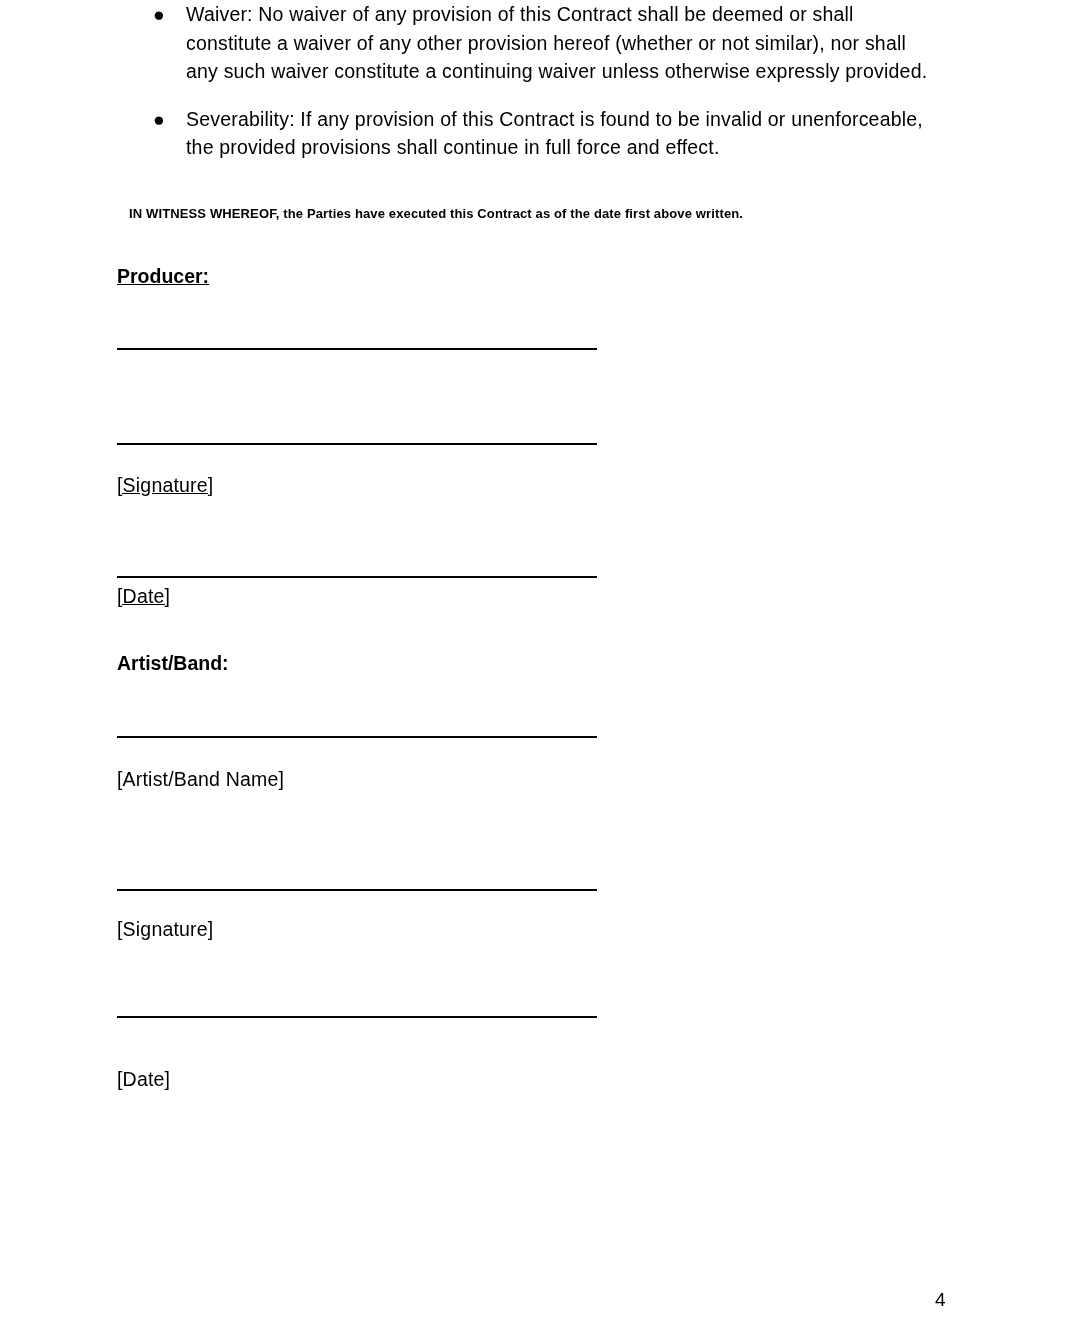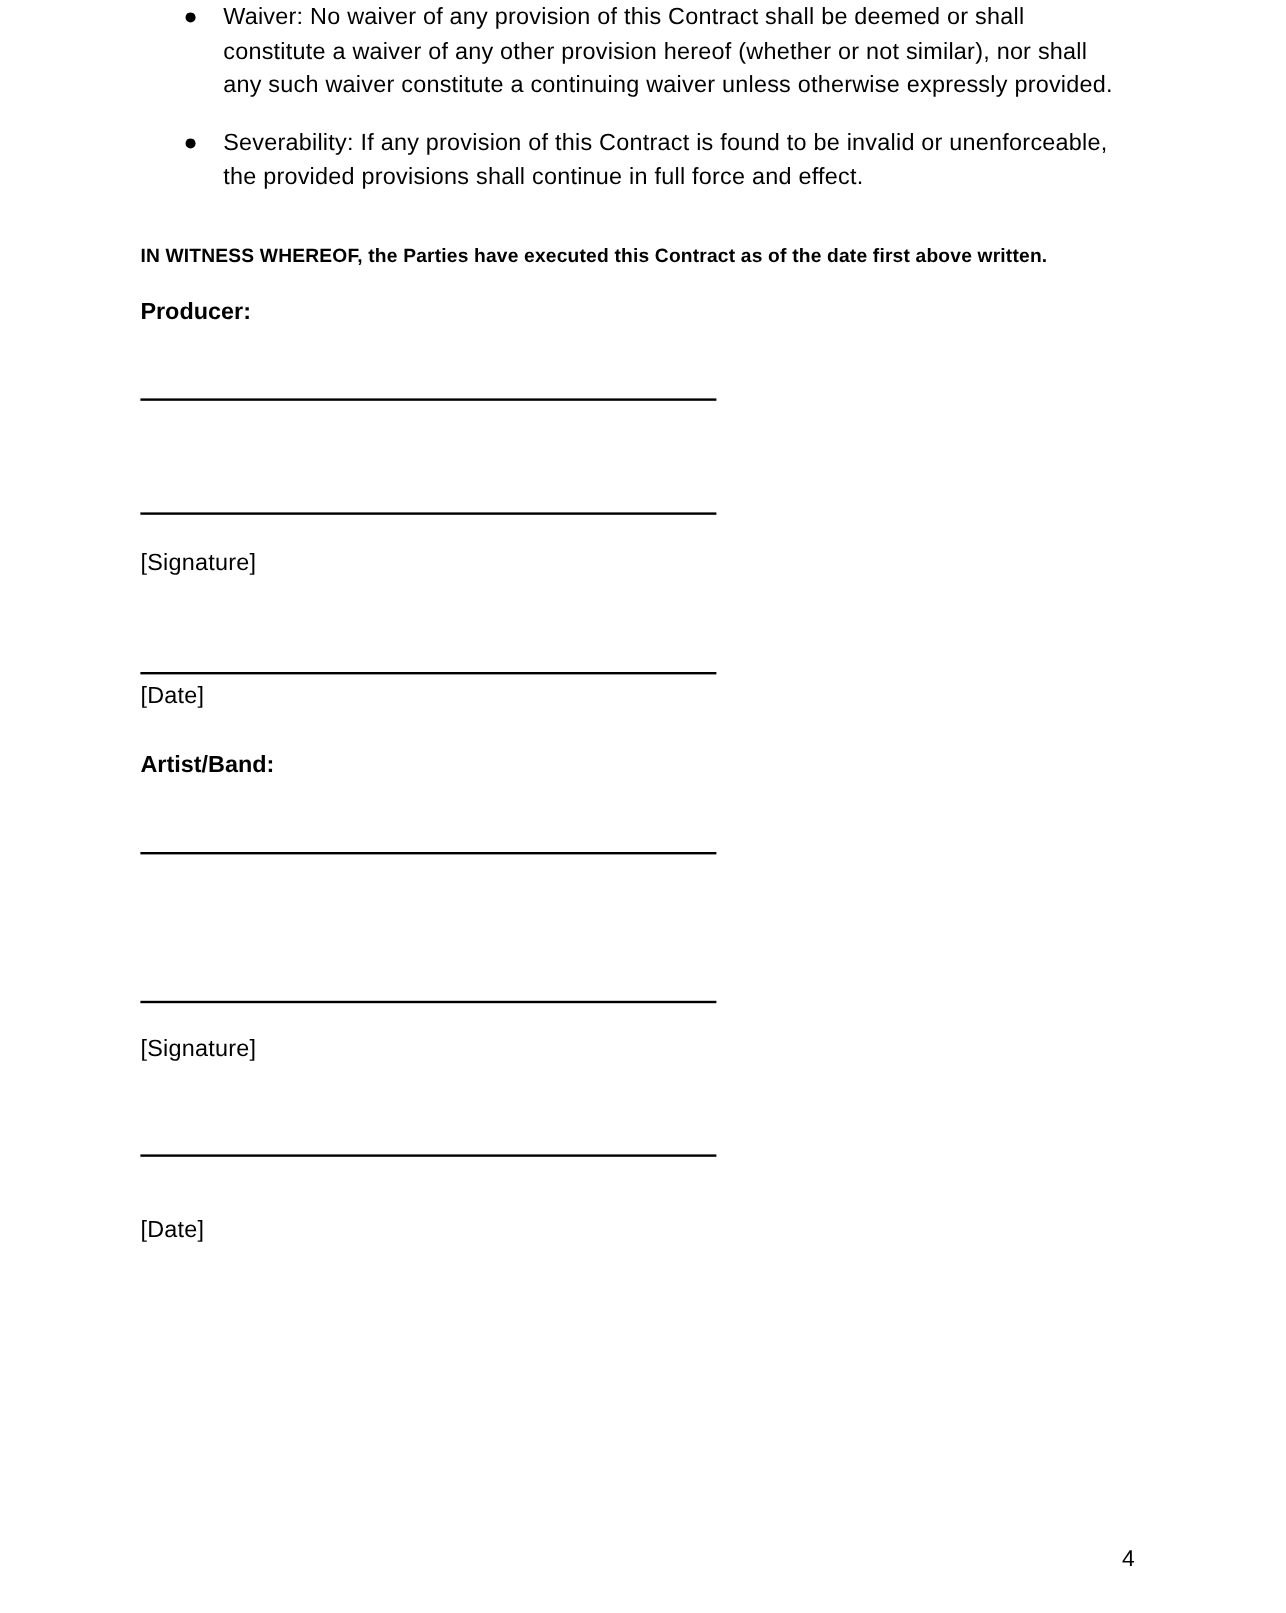--- a/index.html
+++ b/index.html
@@ -49,24 +49,24 @@
     top: 0;
     font-size: 19.5px;
     line-height: 28.6px;
   }
   .lead {
     font-weight: normal;
   }
 
   
   .para {
-    font-size: 16px;
+    font-size: 13px;
     line-height: 28.6px;
     letter-spacing: 0.01em;
-    margin: 0;
+    margin: 12px;
   }
   .para.bold {
     font-weight: bold;
   }
   .witness {
     margin-top: 38px;
     width: 800px;
   }
   .party-heading {
     font-weight: bold;
@@ -81,29 +81,29 @@
     border: none;
     border-top: 2px solid #000000;
     margin: 0;
   }
   .sig-label {
     font-size: 19.5px;
     line-height: 28.6px;
     letter-spacing: 0.01em;
   }
 
-  .block-producer { margin-top: 17px; }
+  .block-producer { margin-top: 33px; text-decoration: underline; }
   .sp-1 { height: 58px; }   
   .sp-2 { height: 29px; }   
   .sp-3 { height: 64px; }   
   .sp-4 { height: 26px; }   
   .sp-5 { height: 76px; }   
   .sp-6 { height: 4px; }    
 
-  .heading-artist { margin-top: 29px; }
+  .heading-artist { margin-top: 39px; }
   .sp-7  { height: 58px; }  
   .sp-8  { height: 27px; }  
   .sp-9  { height: 95px; }  
   .sp-10 { height: 24px; }  
   .sp-11 { height: 73px; }  
   .sp-12 { height: 47px; }  
 
   
   .page-number {
     position: absolute;
@@ -146,20 +146,21 @@
       <hr class="sig-rule">
       <div class="sp-6"></div>
       <div class="sig-label">[Date]</div>
     </div>
 
     <div>
       <div class="party-heading heading-artist">Artist/Band:</div>
       <div class="sp-7"></div>
       <hr class="sig-rule">
       <div class="sp-8"></div>
+      <div class="sig-label">[Artist/Band Name]</div>
       <div class="sp-9"></div>
       <hr class="sig-rule">
       <div class="sp-10"></div>
       <div class="sig-label">[Signature]</div>
       <div class="sp-11"></div>
       <hr class="sig-rule">
       <div class="sp-12"></div>
       <div class="sig-label">[Date]</div>
     </div>
 

